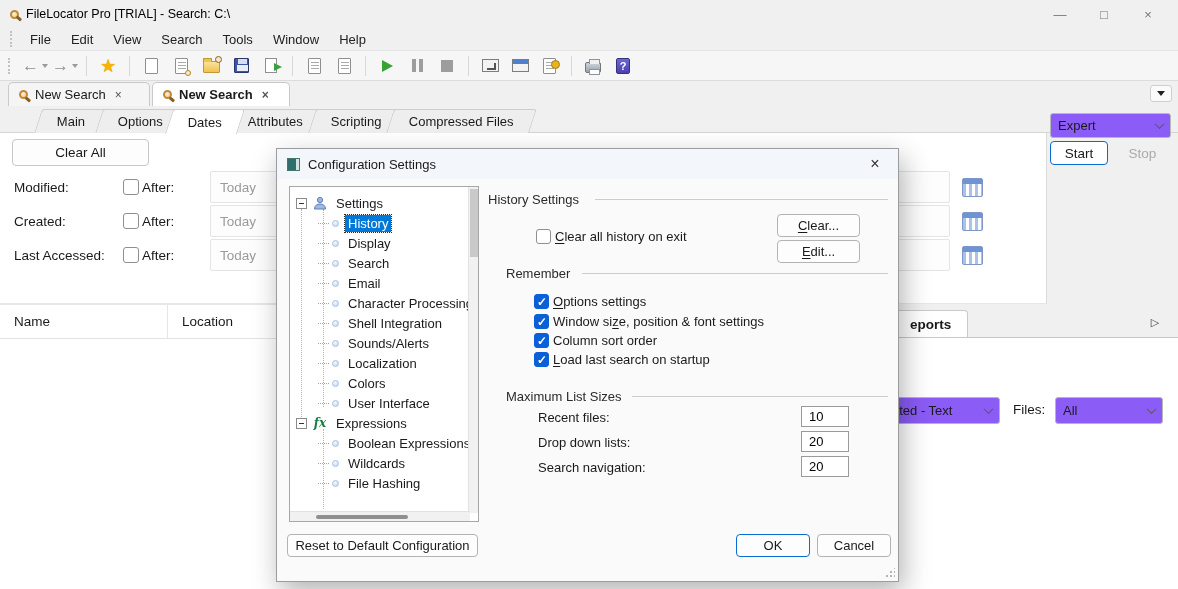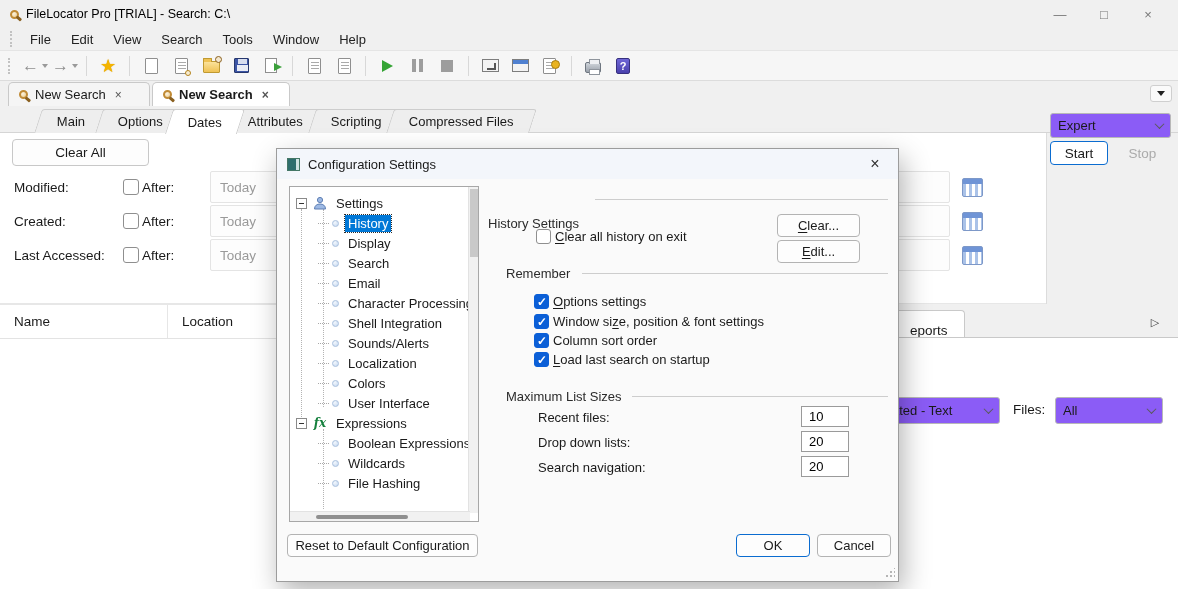--- a/index.html
+++ b/index.html
@@ -79,21 +79,21 @@
   .date-field { position:absolute; left:210px; width:740px; height:32px; background:#fdfdfd; border:1px solid #e4e4e4; border-radius:2px; color:#9a9a9a; display:flex; align-items:center; padding-left:9px; font-size:13.5px; }
   .cal { position:absolute; left:962px; width:21px; height:19px; border:1px solid #7d98c8; border-radius:2px; background:
          linear-gradient(#6f94d6 0 5px, transparent 5px),
          repeating-linear-gradient(90deg,#aac2e8 0 3px, #fff 3px 6px),
          repeating-linear-gradient(#aac2e8 0 3px, #fff 3px 6px); background-color:#fff; }
 
   .res-header { position:absolute; left:0; top:305px; width:880px; height:34px; background:#fff; border-bottom:1px solid #e3e3e3; display:flex; }
   .res-cell { display:flex; align-items:center; padding-left:14px; font-size:13.5px; border-right:1px solid #e6e6e6; }
 
   .rt-lower { position:absolute; left:880px; top:304px; width:298px; height:285px; background:#f0f0f0; }
-  .rt-tab { position:absolute; left:13px; top:6px; height:28px; background:#fff; border:1px solid #c9c9c9; border-bottom:none; border-radius:4px 4px 0 0; display:flex; align-items:flex-end; padding:0 16px; font-size:13.5px; }
+  .rt-tab { position:absolute; left:13px; top:6px; height:28px; background:#fff; border:1px solid #c9c9c9; border-bottom:none; border-radius:4px 4px 0 0; display:flex; align-items:center; padding:0 16px; font-size:13.5px;font-weight:bold; }
   .rt-expand { position:absolute; right:14px; top:9px; width:18px; height:18px; display:flex; align-items:center; justify-content:center; color:#333; font-size:11px; }
   .rt-white { position:absolute; left:0; top:33px; width:298px; height:252px; background:#fff; border-top:1px solid #c9c9c9; }
   .combo { background:#8b5cf6; border:1px solid #b8b8b8; border-radius:3px; display:flex; align-items:center; justify-content:space-between; padding:0 7px; }
   .chev { width:7px; height:7px; border-right:1.6px solid #5a5a5a; border-bottom:1.6px solid #5a5a5a; transform:rotate(45deg) translate(-1px,-1px); flex:0 0 auto; }
   .rt-combo1 { position:absolute; left:4px; top:59px; width:116px; height:27px; }
   .rt-files-label { position:absolute; left:133px; top:64px; font-size:13.5px; }
   .rt-combo2 { position:absolute; left:175px; top:59px; width:108px; height:27px; }
 
   .expert-combo { position:absolute; left:1050px; top:113px; width:121px; height:25px; z-index:3; }
   .start-btn { position:absolute; left:1050px; top:141px; width:58px; height:24px; border:1.5px solid #0b6cd0; border-radius:4px; background:#fff; display:flex; align-items:center; justify-content:center; font-size:13.5px; z-index:3; }
@@ -448,21 +448,21 @@
         </div>
     </div>
     <div class="vsb">
         <div class="thumb"></div>
       </div>
     <div class="hsb">
         <div class="thumb"></div>
       </div>
   </div>
 
-  <div class="grp-label" style="left:211px; top:43px;margin-top:24px;">History Settings</div>
+  <div class="grp-label" style="left:211px; top:43px;">History Settings</div>
   <div class="grp-line" style="left:318px; top:50px; width:293px;"></div>
 
   <div class="chk-row" style="left:259px; top:80px;">
     <span class="cbx"></span>
     <span><span></span><u>C</u><span>lear all history on exit</span></span>
   </div>
   <div class="dlg-btn" style="left:500px; top:65px; width:83px; height:23px;">
       <span><u>C</u><span>lear...</span></span>
     </div>
   <div class="dlg-btn" style="left:500px; top:91px; width:83px; height:23px;">

